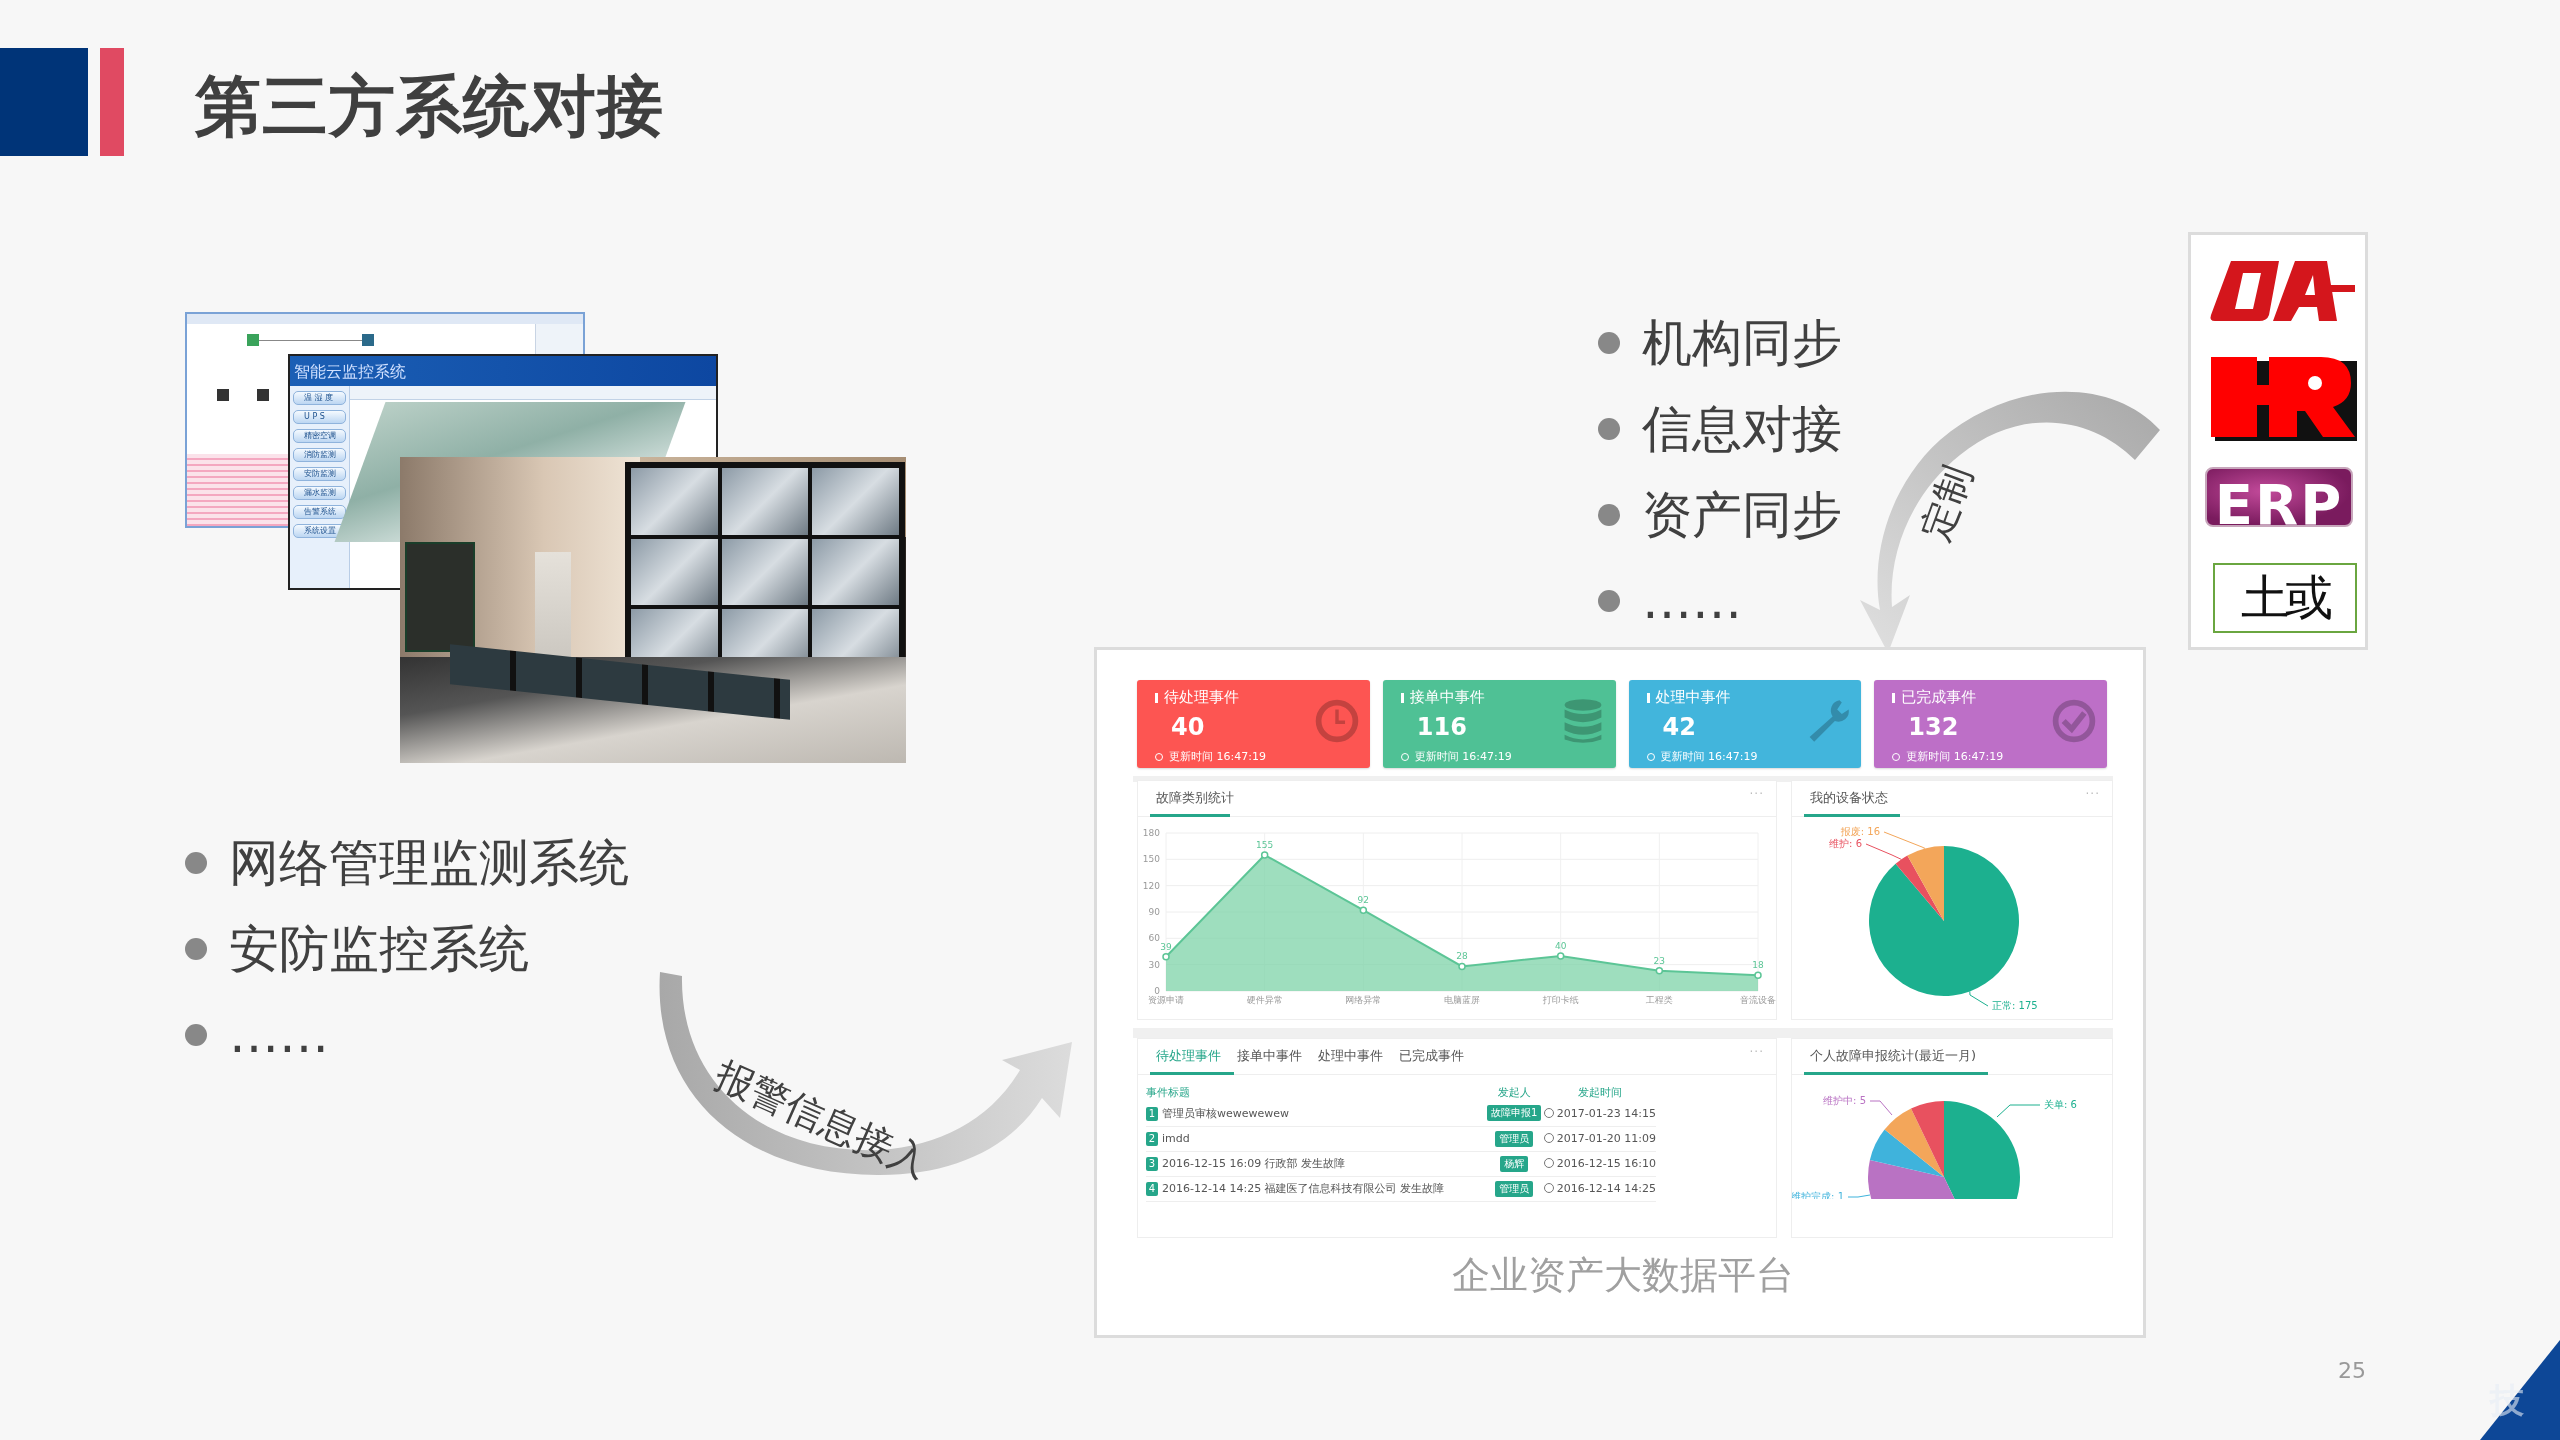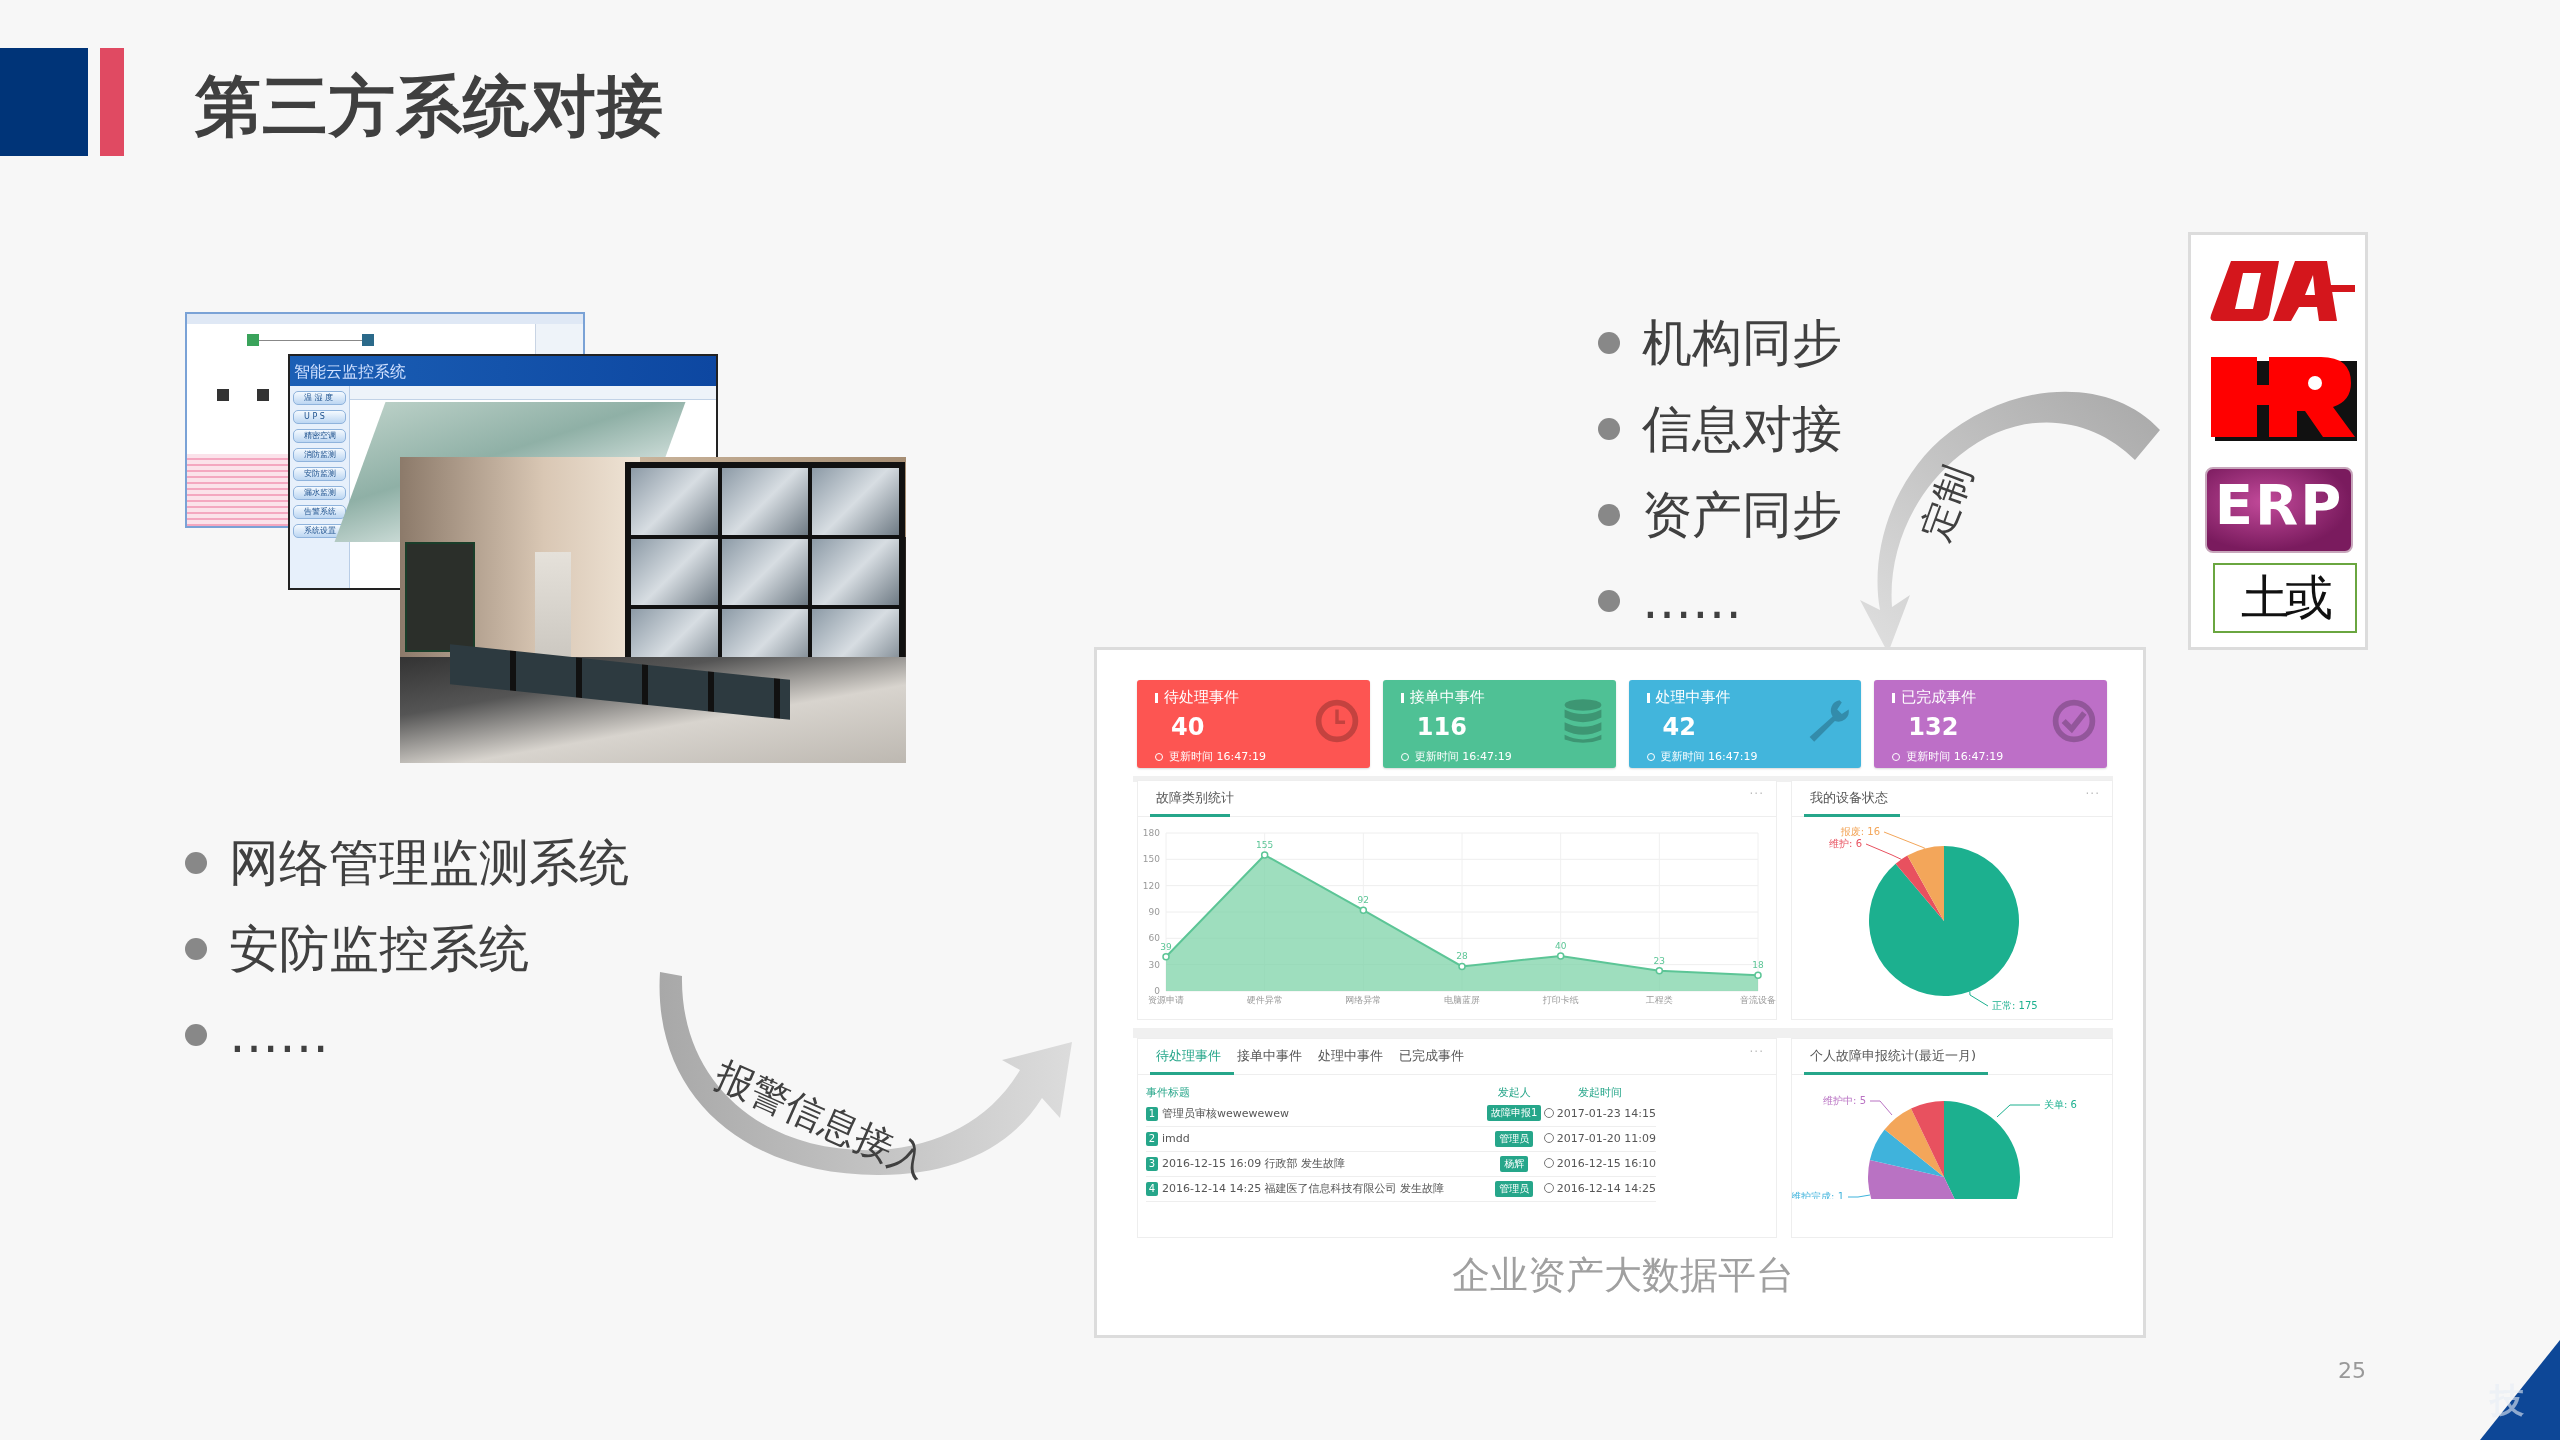--- a/index.html
+++ b/index.html
@@ -48,21 +48,21 @@
   .list-right { left: 1598px; top: 300px; }
 
   
   .arrow-svg { position: absolute; }
   .arrow-label { position: absolute; font-size: 38px; color: #404040; white-space: nowrap; }
 
   
   .logos { left: 2188px; top: 232px; width: 180px; height: 418px; background: #fff; border: 3px solid #dcdcdc; }
   .logo-oa { position: absolute; left: 18px; top: 22px; width: 146px; height: 68px; }
   .logo-hr { position: absolute; left: 20px; top: 122px; width: 146px; height: 84px; }
-  .logo-erp { position: absolute; left: 14px; top: 232px; width: 148px; height: 86px; border-radius: 8px; background: radial-gradient(ellipse at 40% 40%, #c24a9a, #7a1b5e 70%); color: #fff; font-family: "DejaVu Sans", sans-serif; font-weight: bold; font-size: 56px; text-align: center; line-height: 72px; letter-spacing: 2px; border: 2px solid #c7a6bb; }
+  .logo-erp { position: absolute; left: 14px; top: 232px; width: 148px; height: 60px; border-radius: 8px; background: radial-gradient(ellipse at 40% 40%, #c24a9a, #7a1b5e 70%); color: #fff; font-family: "DejaVu Sans", sans-serif; font-weight: bold; font-size: 56px; text-align: center; line-height: 72px; letter-spacing: 2px; border: 2px solid #c7a6bb; }
   .logo-tc { position: absolute; left: 22px; top: 328px; width: 144px; height: 70px; border: 2px solid #6aa640; background: #fff; display: flex; align-items: center; justify-content: center; font-family: "DejaVu Serif", serif; font-size: 48px; color: #111; letter-spacing: -4px; }
 
   
   .dash { left: 1094px; top: 647px; width: 1052px; height: 691px; background: #fff; border: 3px solid #dcdcdc; overflow: hidden; }
   .cards { position: absolute; left: 40px; top: 30px; right: 36px; height: 88px; display: flex; gap: 13px; }
   .card { flex: 1; position: relative; border-radius: 3px; color: #fff; padding: 8px 18px; overflow: hidden; box-shadow: 0 1px 2px rgba(0,0,0,0.15); }
   .card-title { font-size: 15px; display: flex; align-items: center; gap: 6px; }
   .card-title .bar { width: 3px; height: 10px; background: #fff; display: inline-block; }
   .card-value { font-size: 24px; font-weight: bold; margin: 6px 0 0 16px; }
   .card-time { font-size: 11px; margin-top: 8px; display: flex; align-items: center; gap: 3px; }

